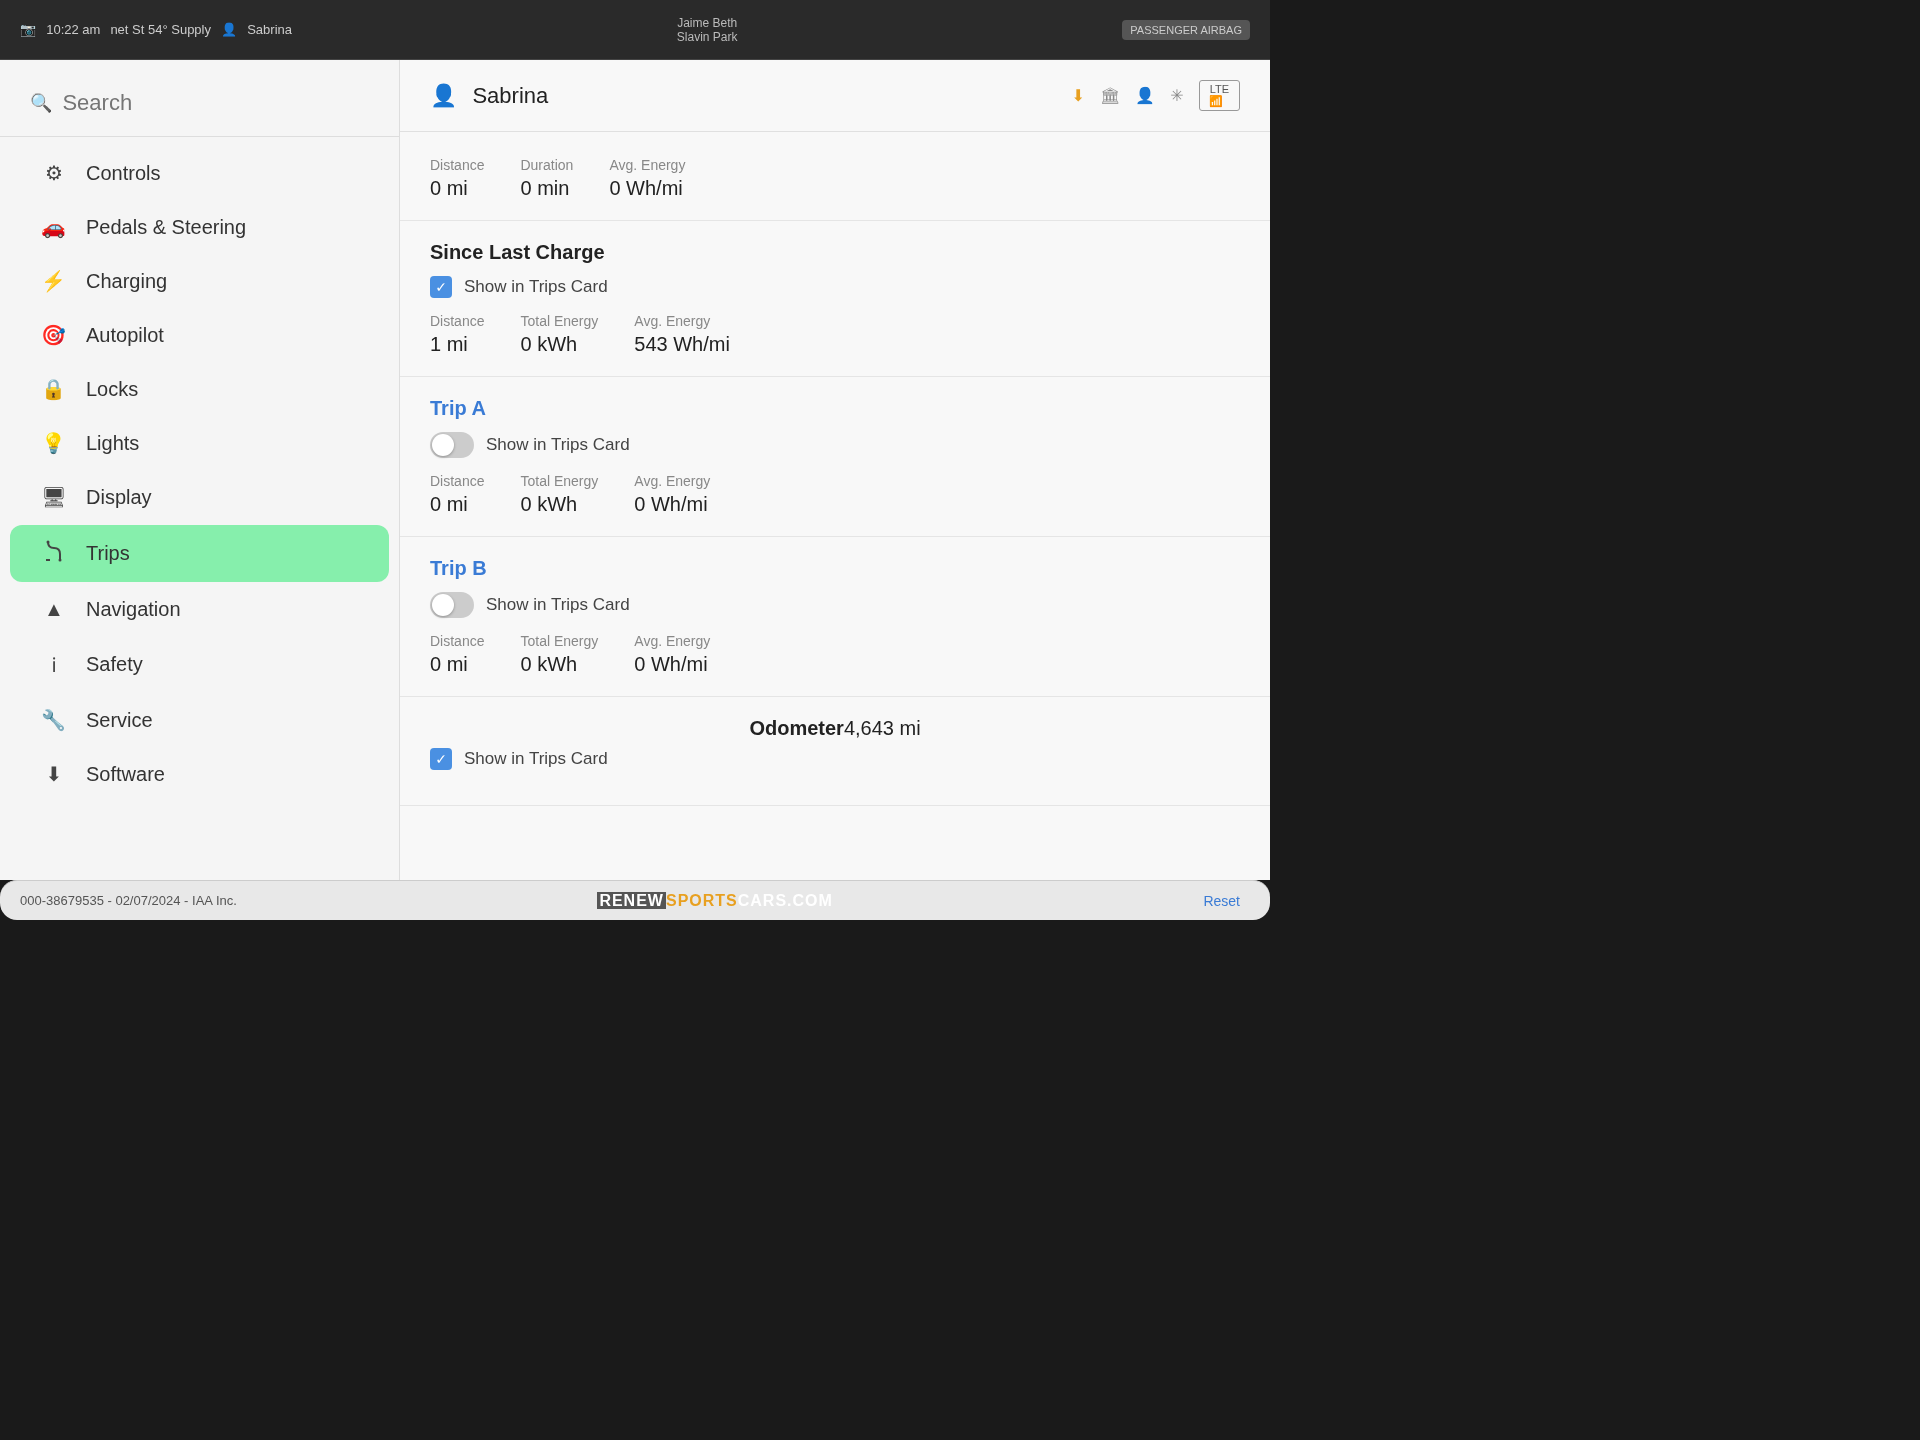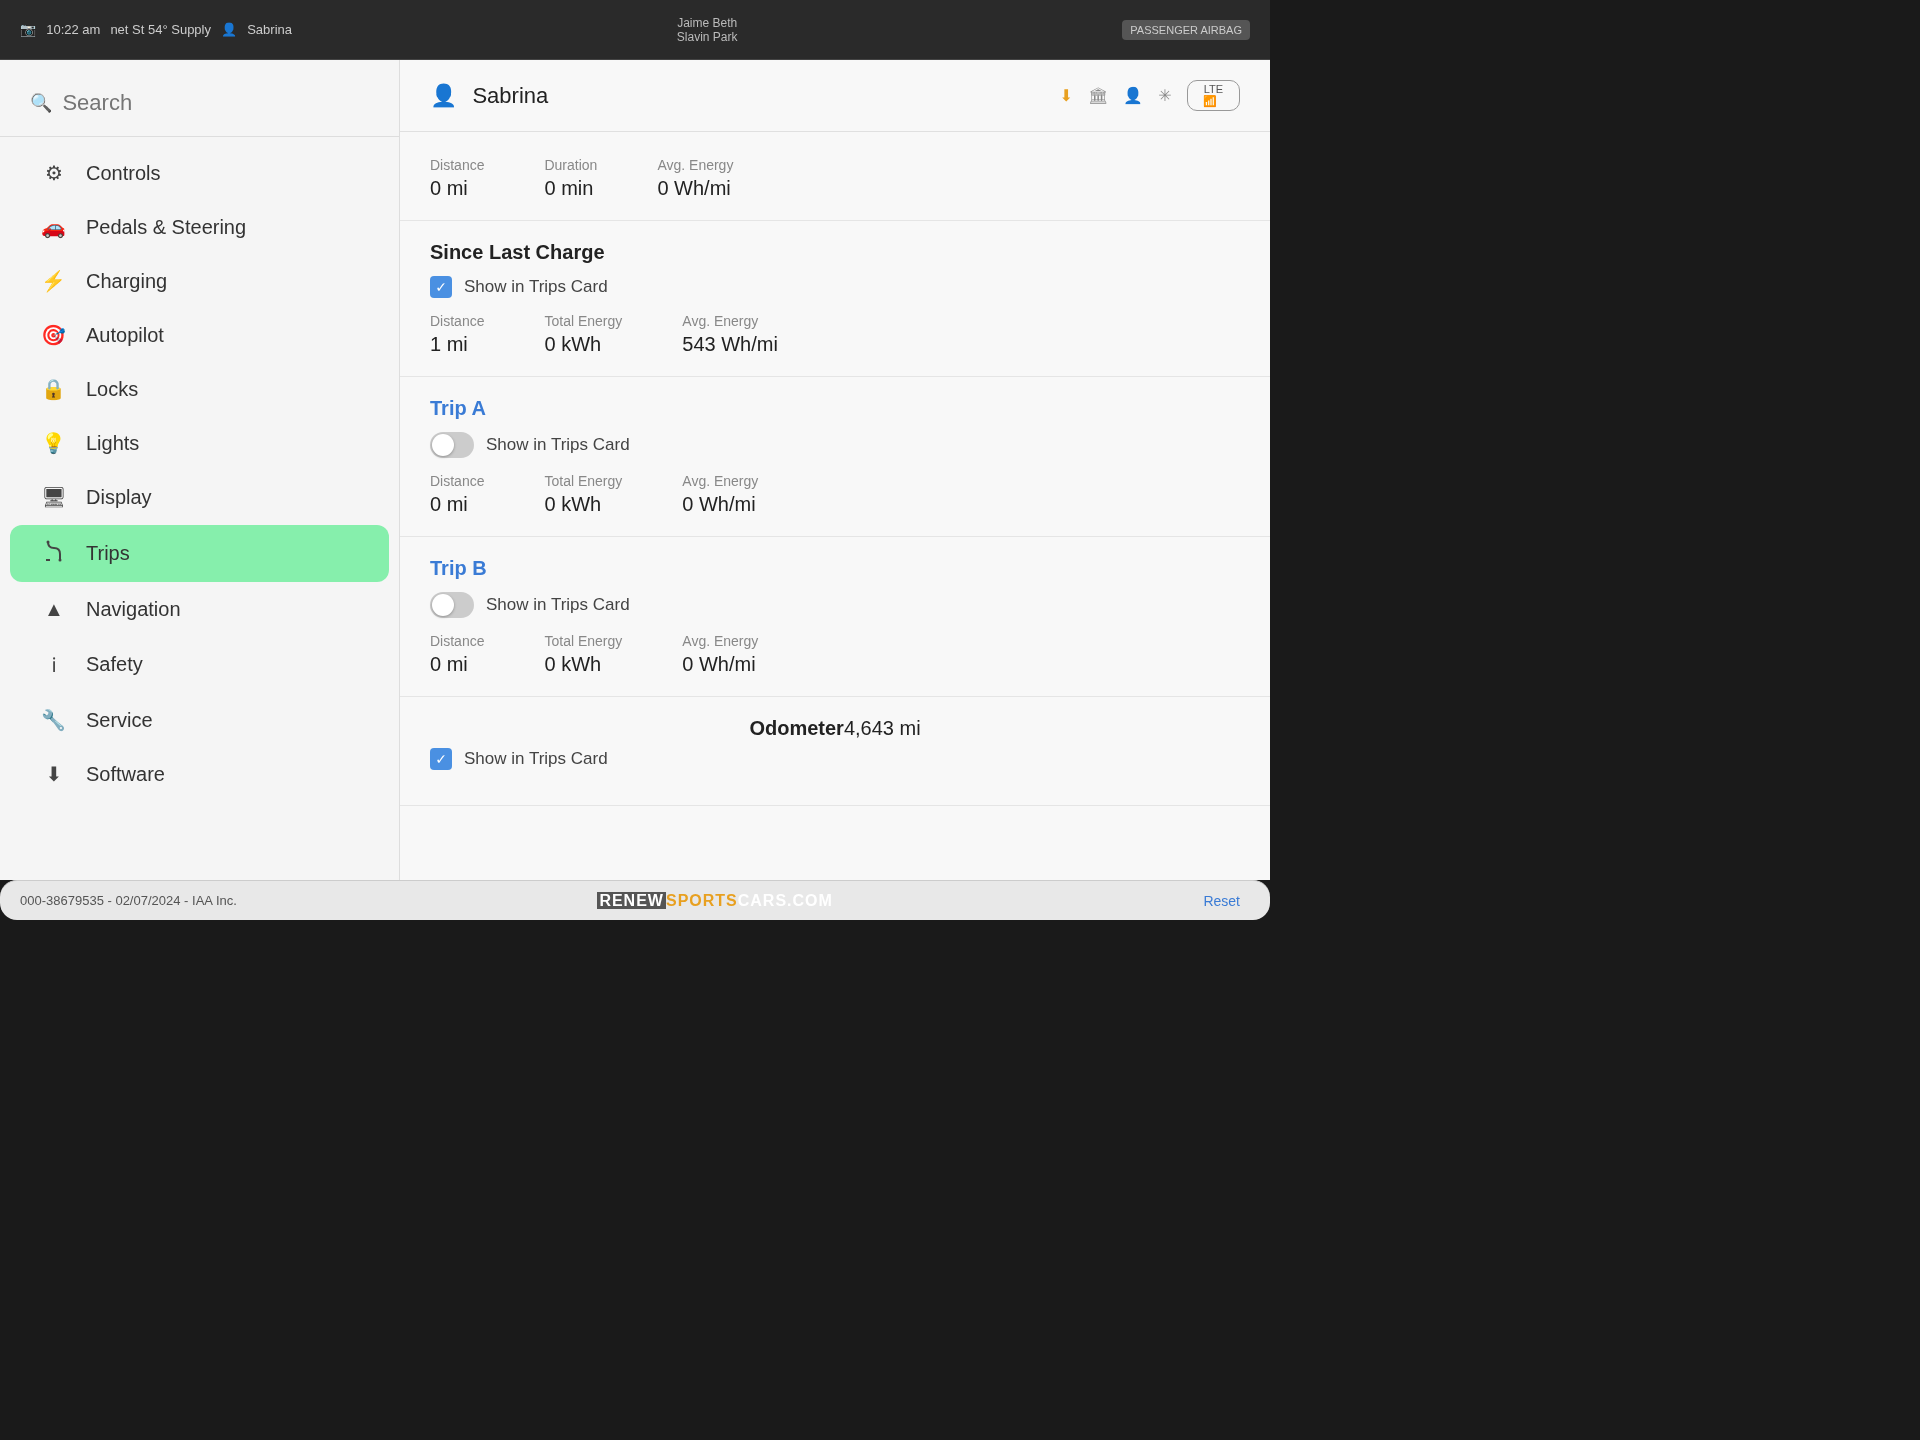--- a/index.html
+++ b/index.html
@@ -145,33 +145,33 @@
     }
     .status-icon {
       font-size: 16px;
       color: #888;
     }
     .status-icon.orange { color: #e8a020; }
     .lte-badge {
       font-size: 11px;
       color: #555;
       border: 1px solid #999;
-      padding: 2px 16px;
-      border-radius: 10px;
+      padding: 2px 10px;
+      border-radius: 3px;
     }
 
     
     .content-section {
       padding: 20px 30px;
       border-bottom: 1px solid #e5e5e5;
     }
 
     .stats-row {
       display: flex;
-      gap: 60px;
+      gap: 36px;
       margin-top: 5px;
     }
     .stat-item {}
     .stat-label {
       font-size: 14px;
       color: #888;
       margin-bottom: 4px;
     }
     .stat-value {
       font-size: 20px;

